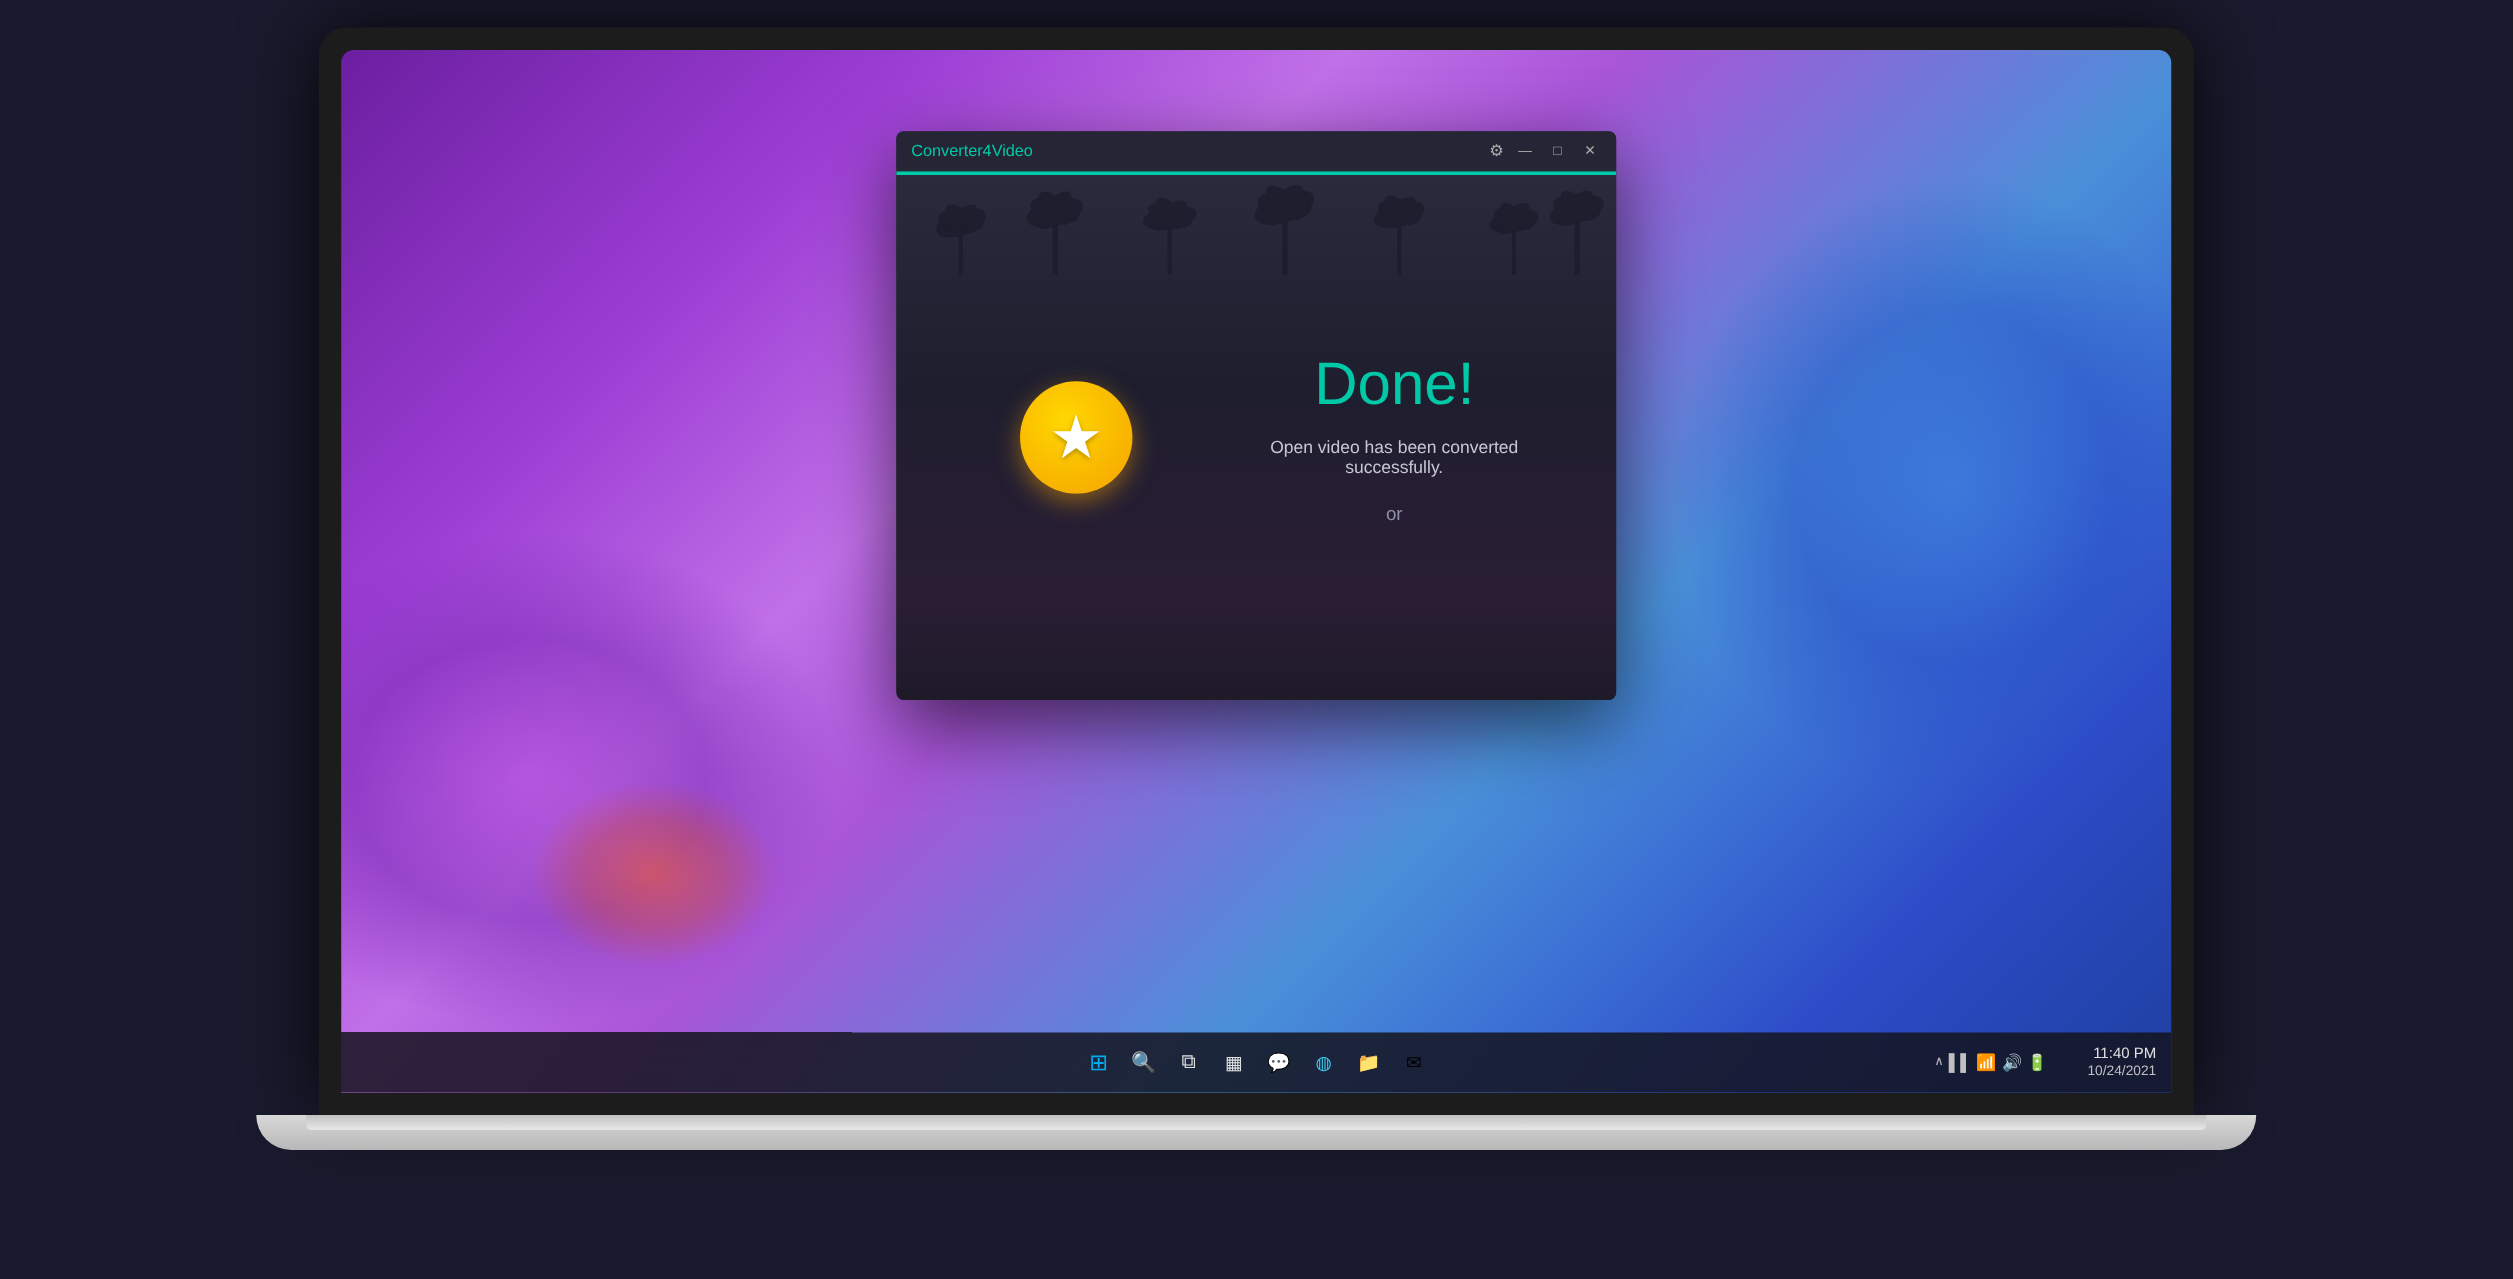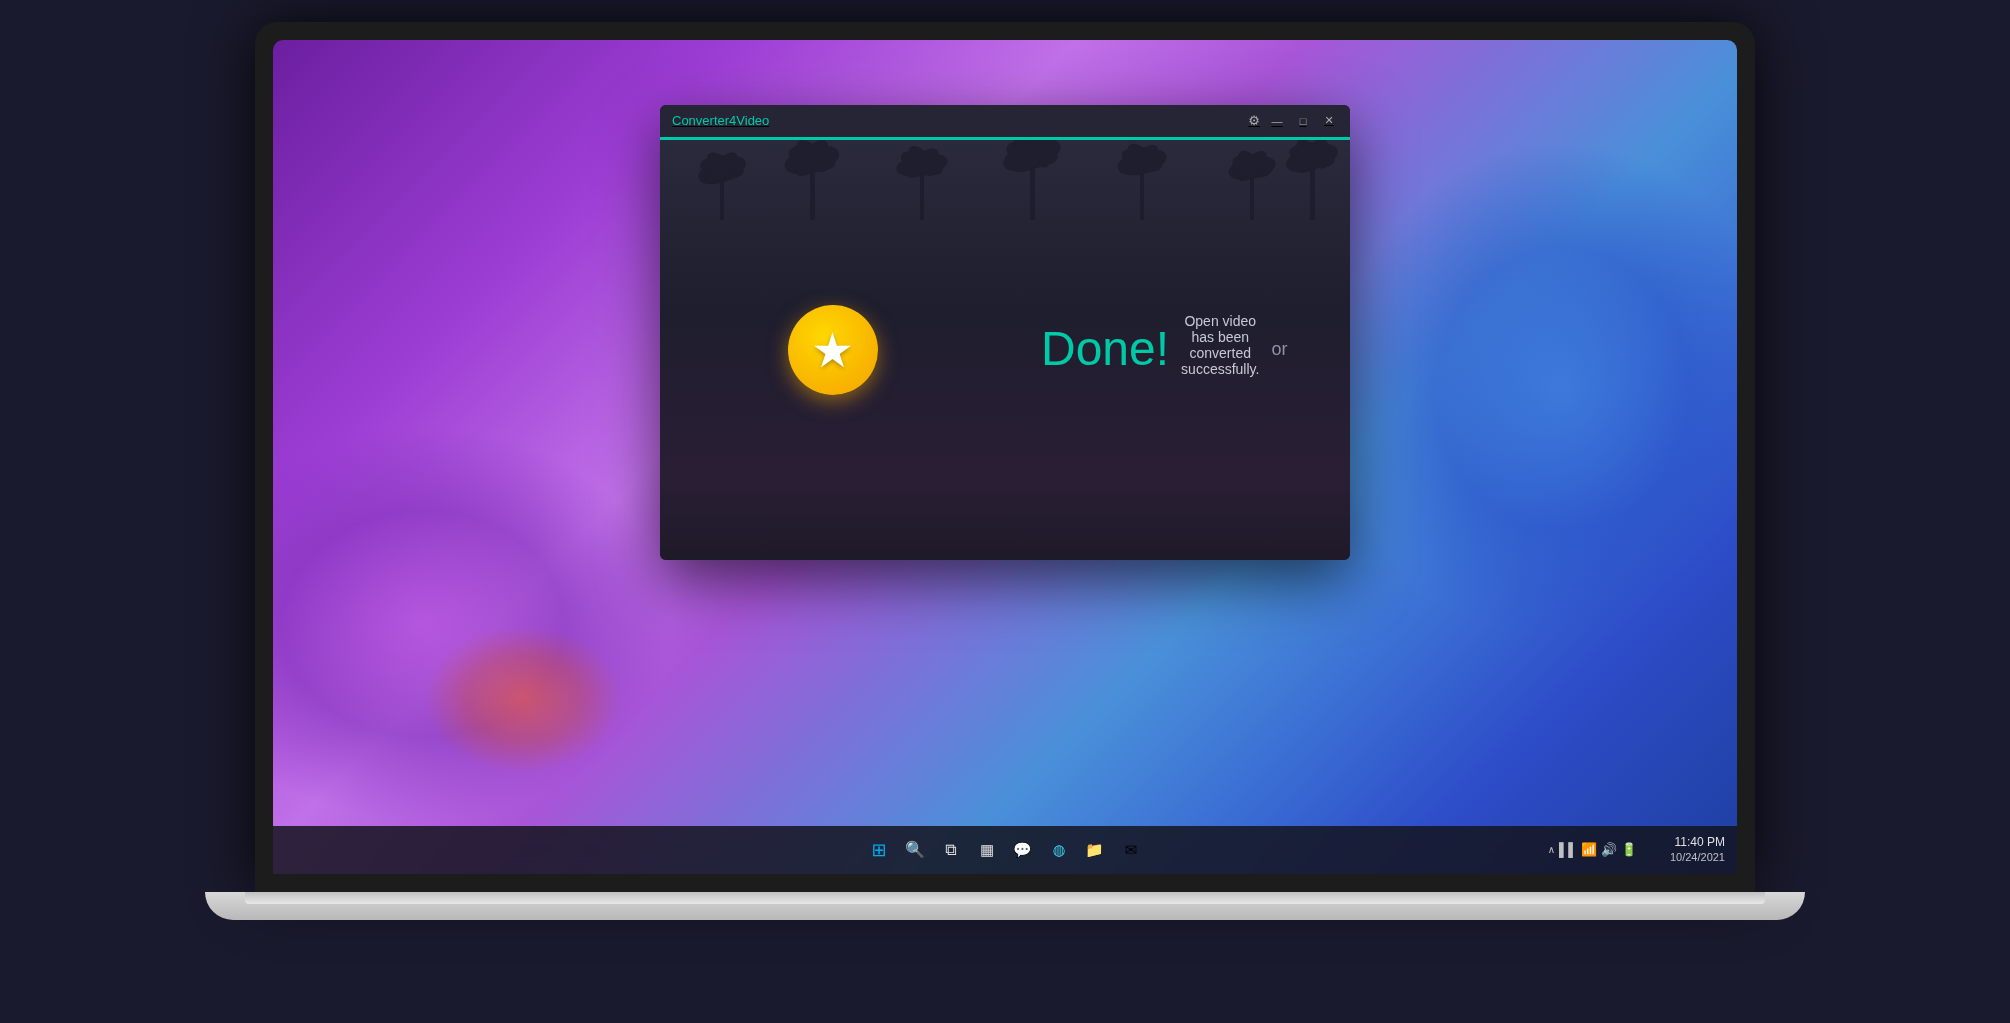--- a/index.html
+++ b/index.html
@@ -142,28 +142,27 @@
       font-size: 13px;
       color: #c0c0c0;
     }
 
     
     .app-window {
       position: absolute;
       top: 65px;
       left: 50%;
       transform: translateX(-50%);
-      width: 690px;
+      width: 576px;
       height: 455px;
       background: #2c2c3e;
       border-radius: 6px;
       overflow: hidden;
       box-shadow: 0 20px 60px rgba(0,0,0,0.6);
       z-index: 50;
-      text-decoration: underline;
     }
 
     
     .title-bar {
       height: 32px;
       background: #252535;
       display: flex;
       align-items: center;
       justify-content: space-between;
       padding: 0 12px;
@@ -262,21 +261,21 @@
       text-shadow: 0 2px 4px rgba(0,0,0,0.3);
     }
 
     
     .right-section {
       position: absolute;
       right: 10%;
       top: 50%;
       transform: translateY(-50%);
       display: flex;
-      flex-direction: row;
+      flex-direction: column;
       align-items: center;
       gap: 12px;
       width: 240px;
     }
 
     .done-title {
       font-size: 48px;
       color: #00c9a7;
       font-weight: 300;
       margin-bottom: 2px;
@@ -298,21 +297,21 @@
       color: white;
       font-size: 14px;
       cursor: pointer;
       display: flex;
       align-items: center;
       justify-content: center;
       transition: background 0.2s;
     }
 
     .or-text {
-      font-size: 18px;
+      font-size: 15px;
       color: #9090a8;
     }
 
     
     .laptop-bottom {
       width: 1600px;
       height: 28px;
       background: linear-gradient(180deg, #d8d8d8 0%, #b8b8b8 100%);
       border-radius: 0 0 40px 40px;
       position: relative;

